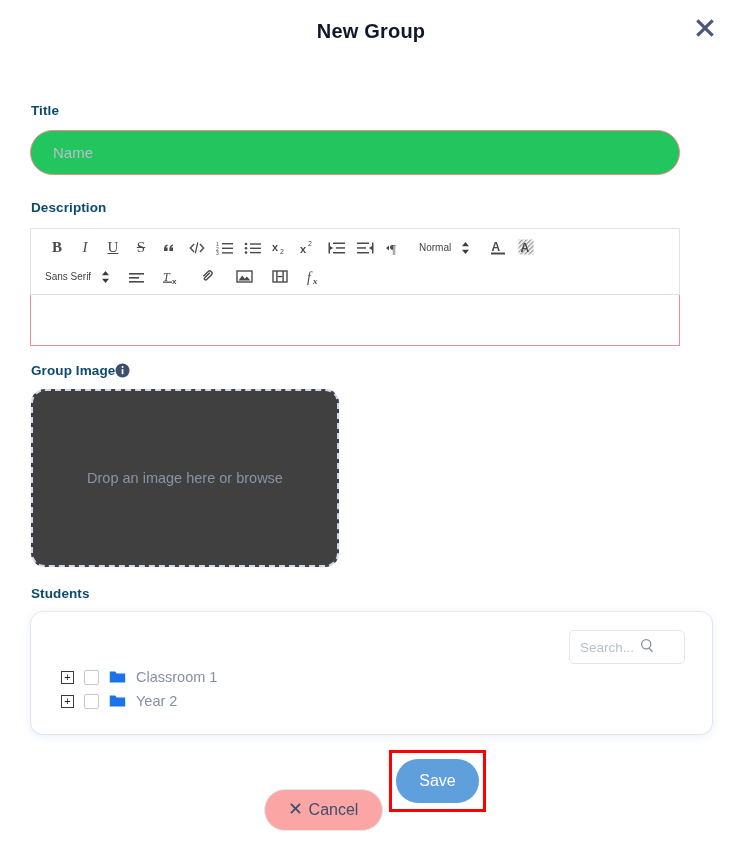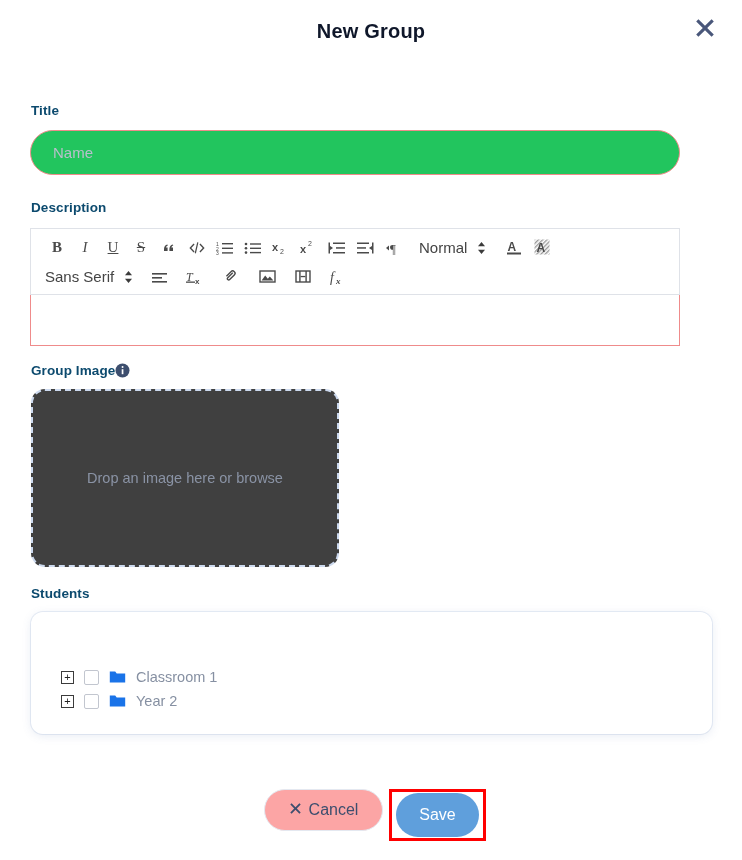--- a/index.html
+++ b/index.html
@@ -70,21 +70,21 @@
   }
   .tb-btn svg { display:block; }
   .tb-text { font-weight: 700; font-size: 15px; font-family: "Liberation Serif", serif; }
   .tb-ital { font-style: italic; font-family: "Liberation Serif", serif; font-size:15px; }
   .tb-und  { text-decoration: underline; font-family: "Liberation Serif", serif; font-size:15px;}
   .tb-strike { text-decoration: line-through; font-family: "Liberation Serif", serif; font-size:15px;}
 
   .tb-select {
     display: inline-flex; align-items: center;
     height: 24px; cursor: pointer; margin-right: 6px;
-    color: #444; font-size: 15px;
+    color: #444; font-size: 10px;
   }
   .tb-select .sel-label { margin-right: 10px; white-space: nowrap; }
   .tb-select .sel-arrows { display:inline-flex; flex-direction: column; line-height:0; }
 
   .editor-body {
     position: absolute; left: 30px; top: 295px;
     width: 650px; height: 51px;
     border: 1px solid #ef8b8b;
     border-top: none;
     background: #fff;
@@ -151,22 +151,22 @@
   
   .btn-cancel {
     position: absolute; left: 264px; top: 789px;
     width: 119px; height: 42px;
     border: 1px solid #e4e8f0; border-radius: 21px;
     background: #fca5a5; color: #3d4e6e;
     display: flex; align-items: center; justify-content: center; gap: 7px;
     font-size: 16px; cursor: pointer;
   }
   .save-wrap {
-    position: absolute; left: 389px; top: 789px;
-    width: 97px; height: 52px;
+    position: absolute; left: 389px; top: 750px;
+    width: 97px; height: 62px;
     border: 3px solid #ff0000;
     display: flex; align-items: center; justify-content: center;
   }
   .btn-save {
     width: 83px; height: 44px;
     border: none; border-radius: 22px;
     background: #5f9fdc; color: #ffffff;
     font-family: "Liberation Sans", sans-serif;
     font-size: 16px; cursor: pointer;
   }
@@ -356,20 +356,29 @@
     </span>
   </div>
 
   <div class="dropzone">
     <span class="dropzone-text">Drop an image here or browse</span>
   </div>
 
   <div class="field-label students-label">Students</div>
 
   <div class="students-panel">
+    <div class="search-box">
+      <span class="ph">Search...</span>
+      <span>
+        <svg width="15" height="15" viewBox="0 0 15 15">
+          <circle cx="6.2" cy="6.2" r="4.6" fill="none" stroke="#8690a2" stroke-width="1.3"></circle>
+          <rect x="9.3" y="9.6" width="5.2" height="1.3" fill="#8690a2" transform="rotate(45 9.3 9.6)"></rect>
+        </svg>
+      </span>
+    </div>
 
     <div class="tree">
       <div class="tree-row">
         <span class="expander">+</span>
         <span class="tree-check"></span>
         <span class="folder-icon">
           <svg width="17" height="14" viewBox="0 0 17 14">
               <path d="M0.8 1.6h5.4l1.5 1.9h8.5v8.9H0.8z" fill="#1a73e8"></path>
             </svg>
         </span>

